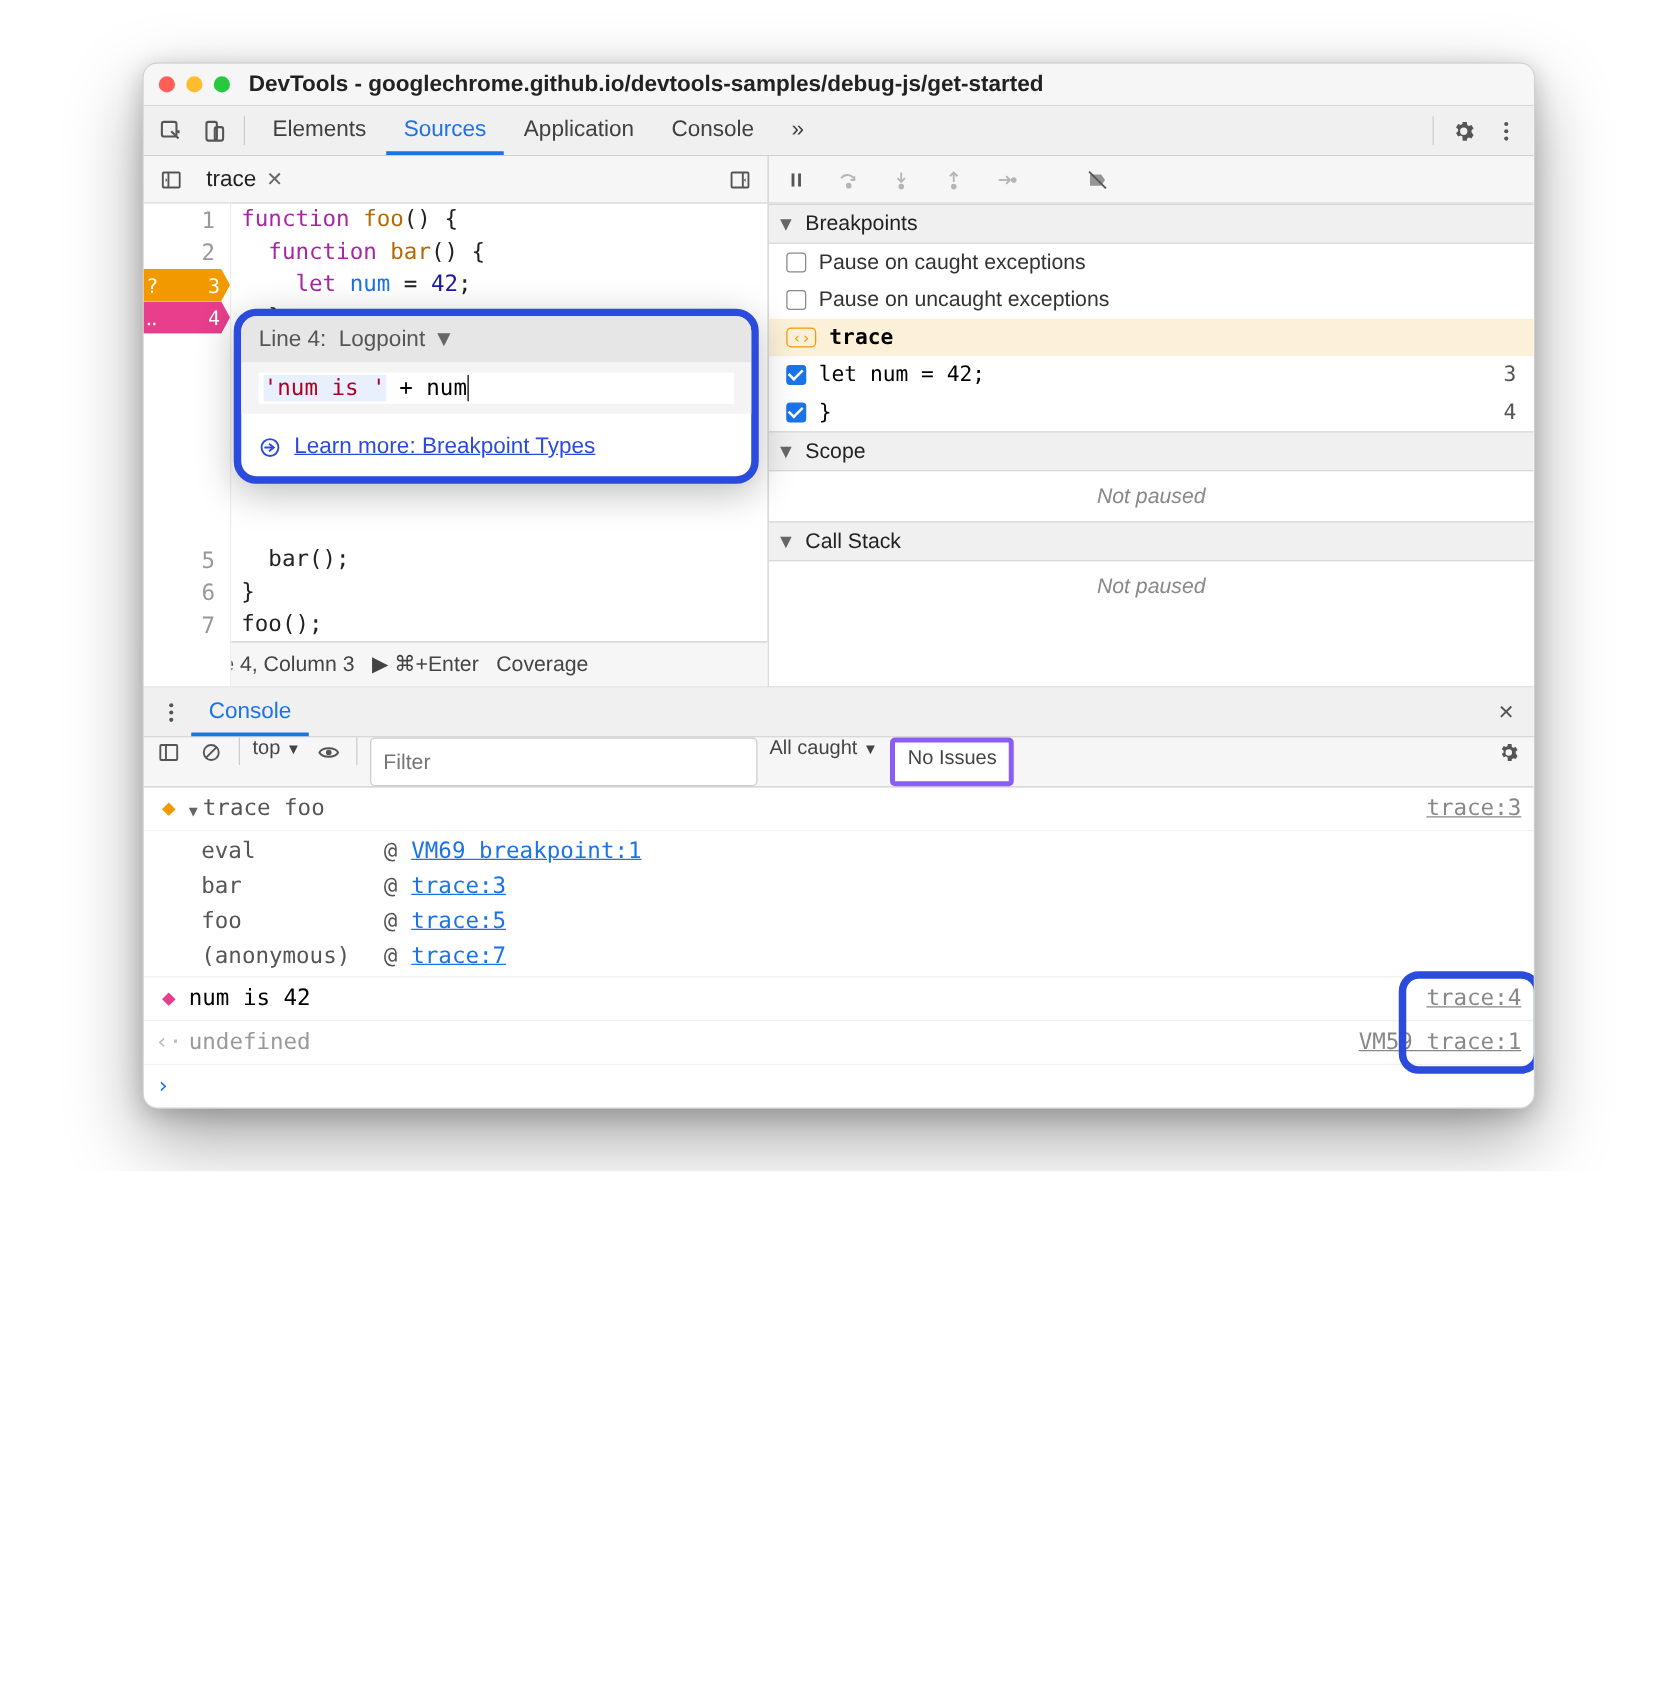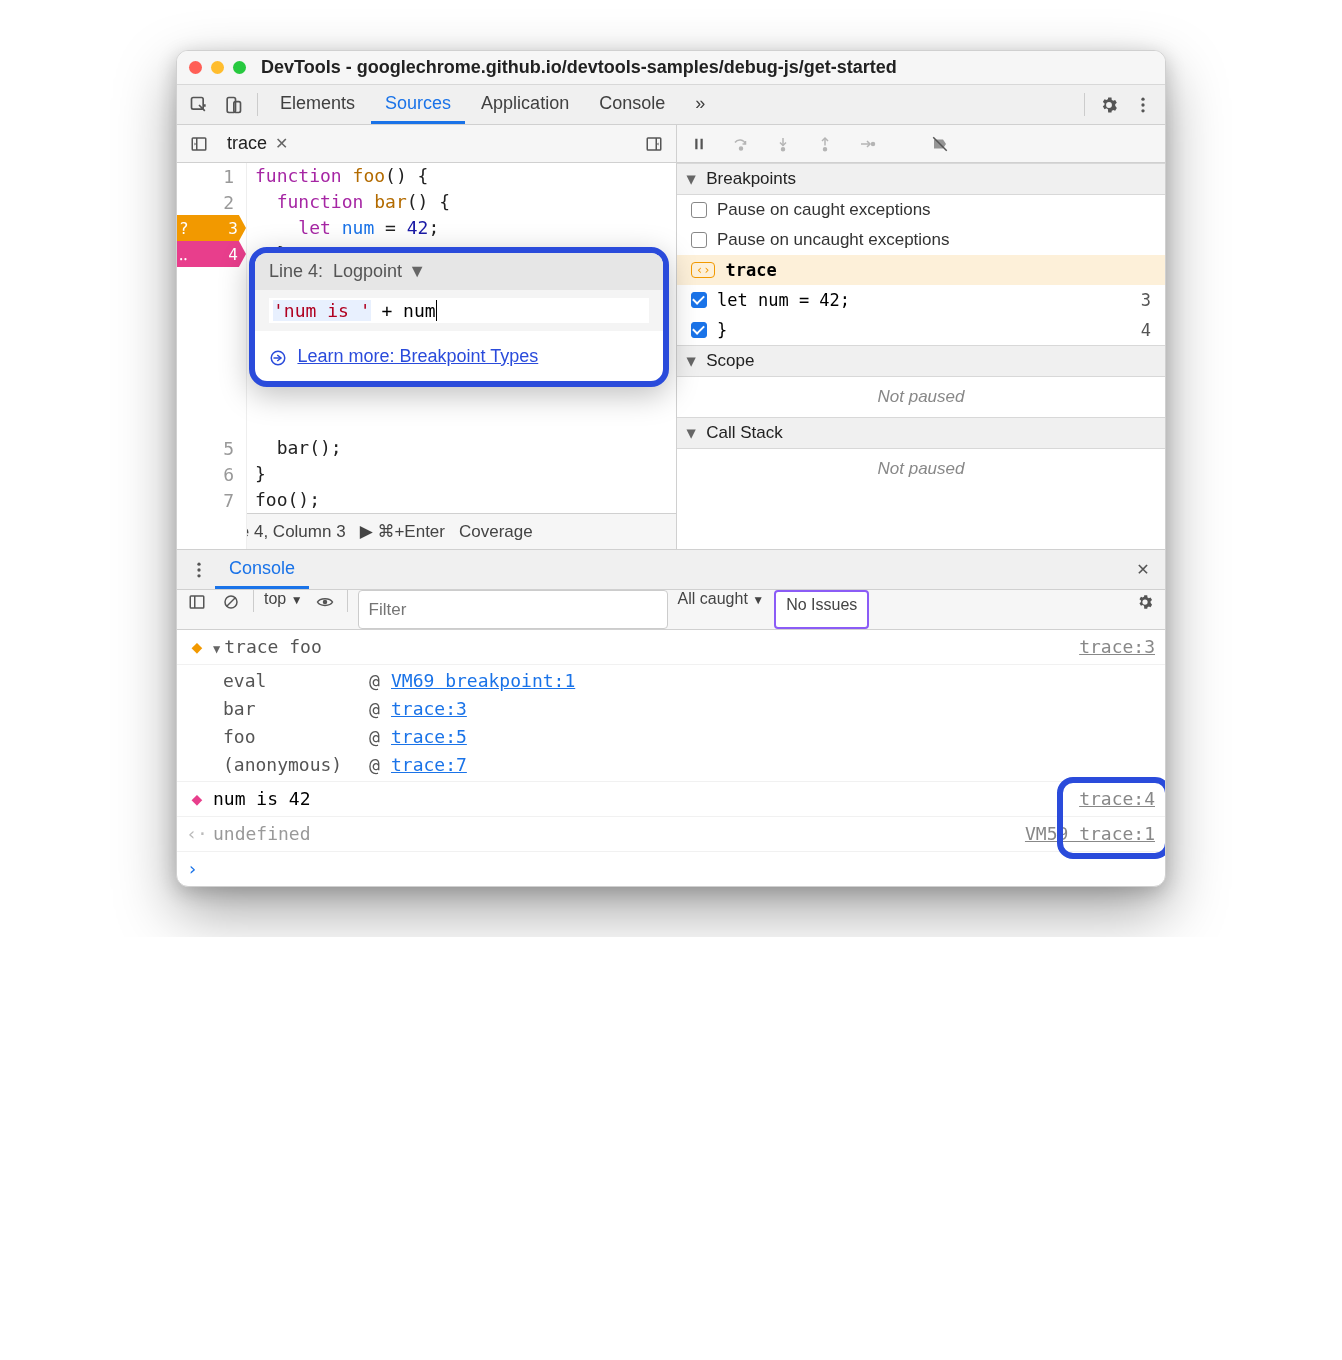--- a/index.html
+++ b/index.html
@@ -3,21 +3,21 @@
 <meta charset="utf-8">
 <style>
   * { box-sizing: border-box; margin: 0; padding: 0; }
   body {
     font-family: -apple-system, BlinkMacSystemFont, "Segoe UI", Helvetica, Arial, sans-serif;
     background: #fff;
     display: flex; justify-content: center; align-items: flex-start;
     padding: 50px;
   }
   .window {
-    width: 990px;
+    width: 1114px;
     border-radius: 12px;
     box-shadow: 0 25px 60px rgba(0,0,0,.35), 0 5px 20px rgba(0,0,0,.2);
     background: #fff;
     overflow: hidden;
     border: 1px solid #d0d0d0;
   }
   
   .titlebar {
     height: 34px;
     background: #f6f6f6;
@@ -213,21 +213,21 @@
   .console-toolbar {
     height: 40px; background:#f6f6f6; border-bottom:1px solid #d0d0d0;
     display:flex; padding: 0 8px; gap: 10px; font-size:16px; color:#444;
   }
   .console-toolbar .sep { width:1px; height:22px; background:#ccc; }
   .console-toolbar input[type=text] {
     flex:0 0 310px; border:1px solid #ccc; border-radius:4px;
     padding: 4px 10px; font-size:17px; color:#c2410c; background:#fff;
   }
   .console-toolbar .btn {
-    border:2px solid #8b5cf6; border-radius:4px; padding:4px 10px; background:#fff; font-size:16px;
+    border:4px solid #8b5cf6; border-radius:4px; padding:4px 10px; background:#fff; font-size:16px;
   }
   .console-body {
     font-family: ui-monospace, Menlo, monospace;
     font-size: 18px;
     line-height: 28px;
   }
   .console-row { display:flex; padding: 3px 10px; border-bottom: 1px solid #f1f1f1; }
   .console-row .left { flex:1; display:flex; gap:0; }
   .console-row .right { color:#888; text-decoration: underline; white-space:nowrap; }
   .clink { color:#1a73e8; text-decoration: underline; cursor:pointer; }

